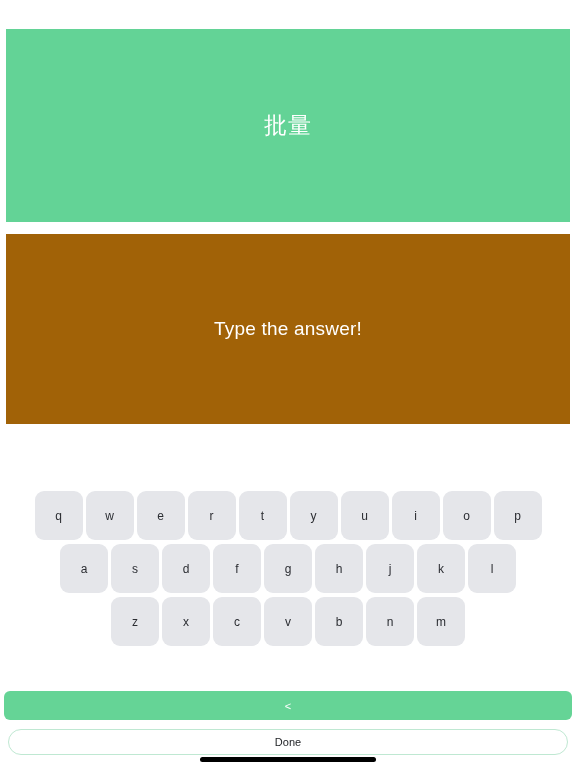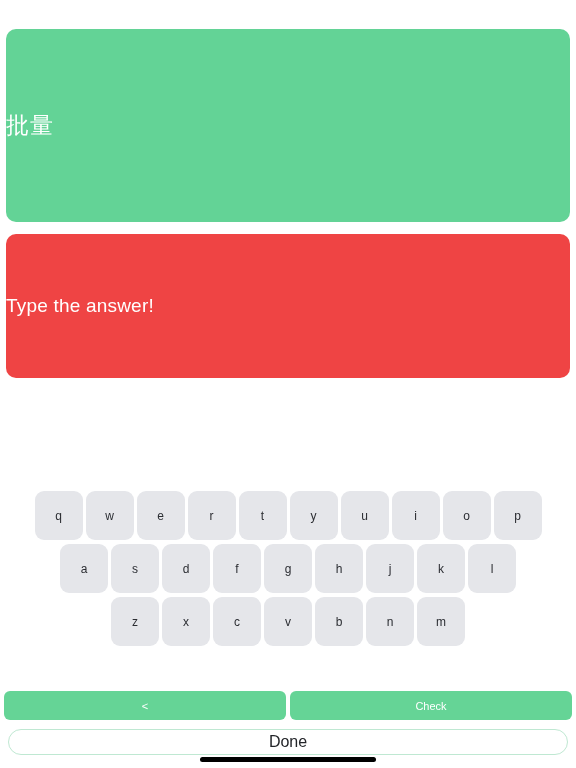--- a/index.html
+++ b/index.html
@@ -12,39 +12,40 @@
   #app {
     position:relative;
     width:576px; height:768px;
     background:#ffffff;
   }
 
   
   .card {
     position:absolute;
     left:6px; right:6px;
-    border-radius:10px;
+    border-radius:0;
     display:flex;
     align-items:center;
+    justify-content:center;
     text-align:center;
     color:#ffffff;
   }
   #prompt-card {
     top:29px; height:193px;
     background:#63d396;
   }
   #prompt-text {
     font-size:23px;
     line-height:1.2;
     color:#ffffff;
     letter-spacing:1px;
   }
   #answer-card {
-    top:234px; height:144px;
-    background:#ef4444;
+    top:234px; height:190px;
+    background:#a16207;
   }
   #answer-placeholder {
     font-size:19px;
     color:#ffffff;
     letter-spacing:.2px;
   }
 
   
   #keyboard {
     position:absolute;
@@ -95,21 +96,21 @@
 
   
   #done-button {
     position:absolute;
     top:729px; left:8px;
     width:560px; height:26px;
     background:#ffffff;
     border:1px solid #bfe8d2;
     border-radius:13px;
     color:#232529;
-    font-size:16px;
+    font-size:11px;
     display:flex;
     align-items:center;
     justify-content:center;
     cursor:pointer;
     font-family:"Liberation Sans", sans-serif;
   }
 
   
   #home-indicator {
     position:absolute;
@@ -167,20 +168,19 @@
       <div class="key">v</div>
       <div class="key">b</div>
       <div class="key">n</div>
       <div class="key">m</div>
     </div>
 
   </div>
 
   <div id="action-row">
     <button class="action-btn">&lt;</button>
-    <button class="action-btn">Check</button>
   </div>
 
   <button id="done-button">Done</button>
 
   <div id="home-indicator"></div>
 
 </div>
 
 </body></html>

